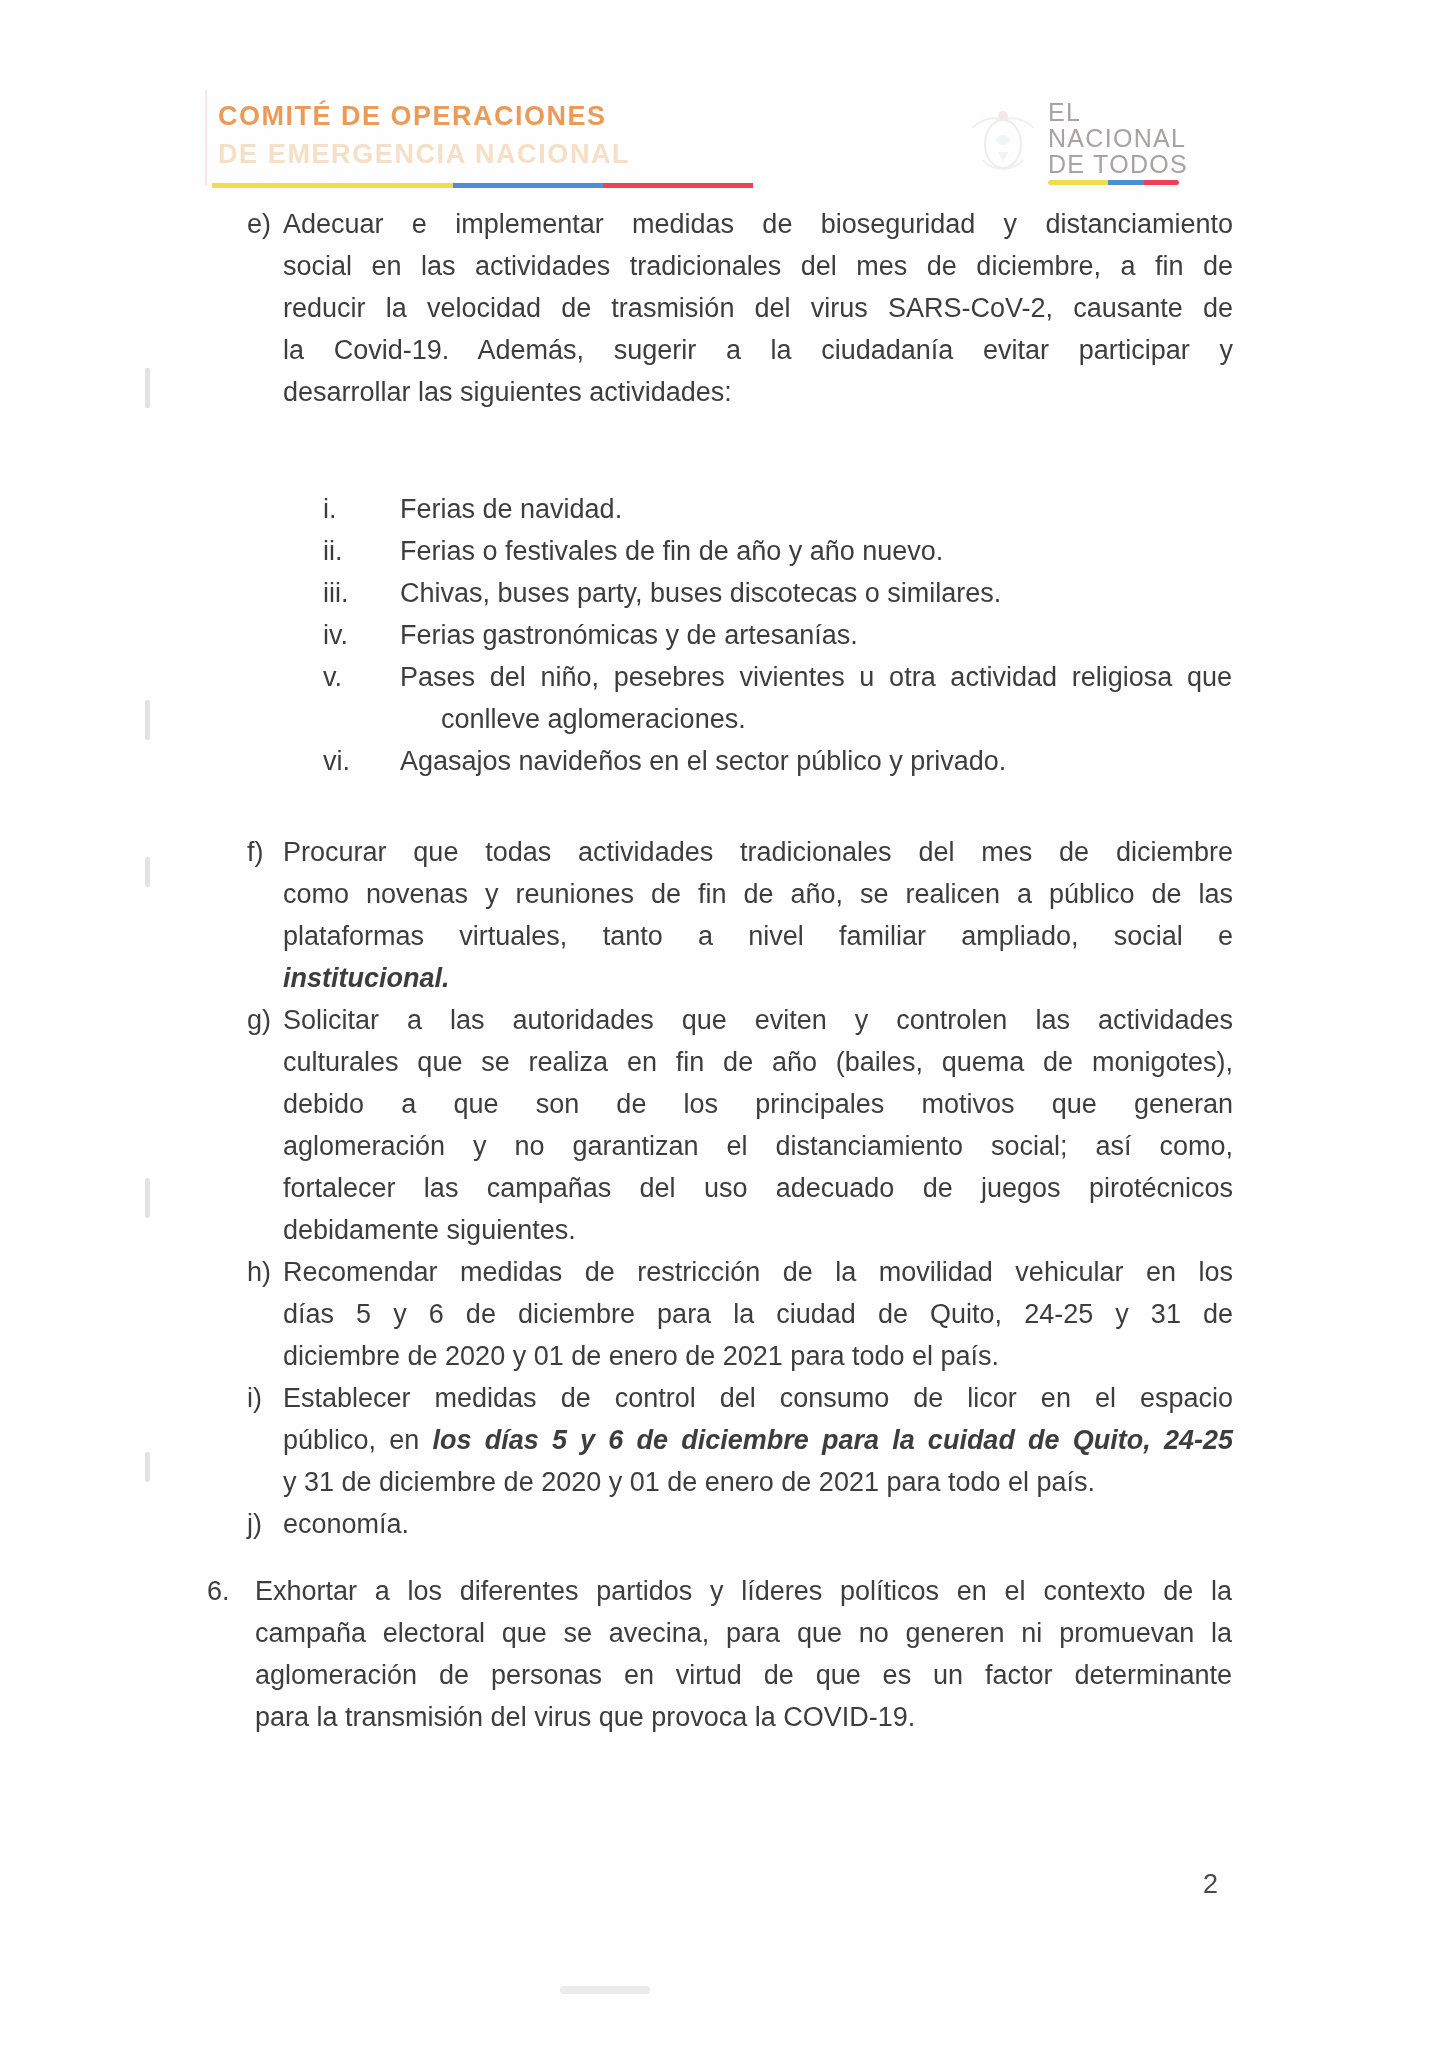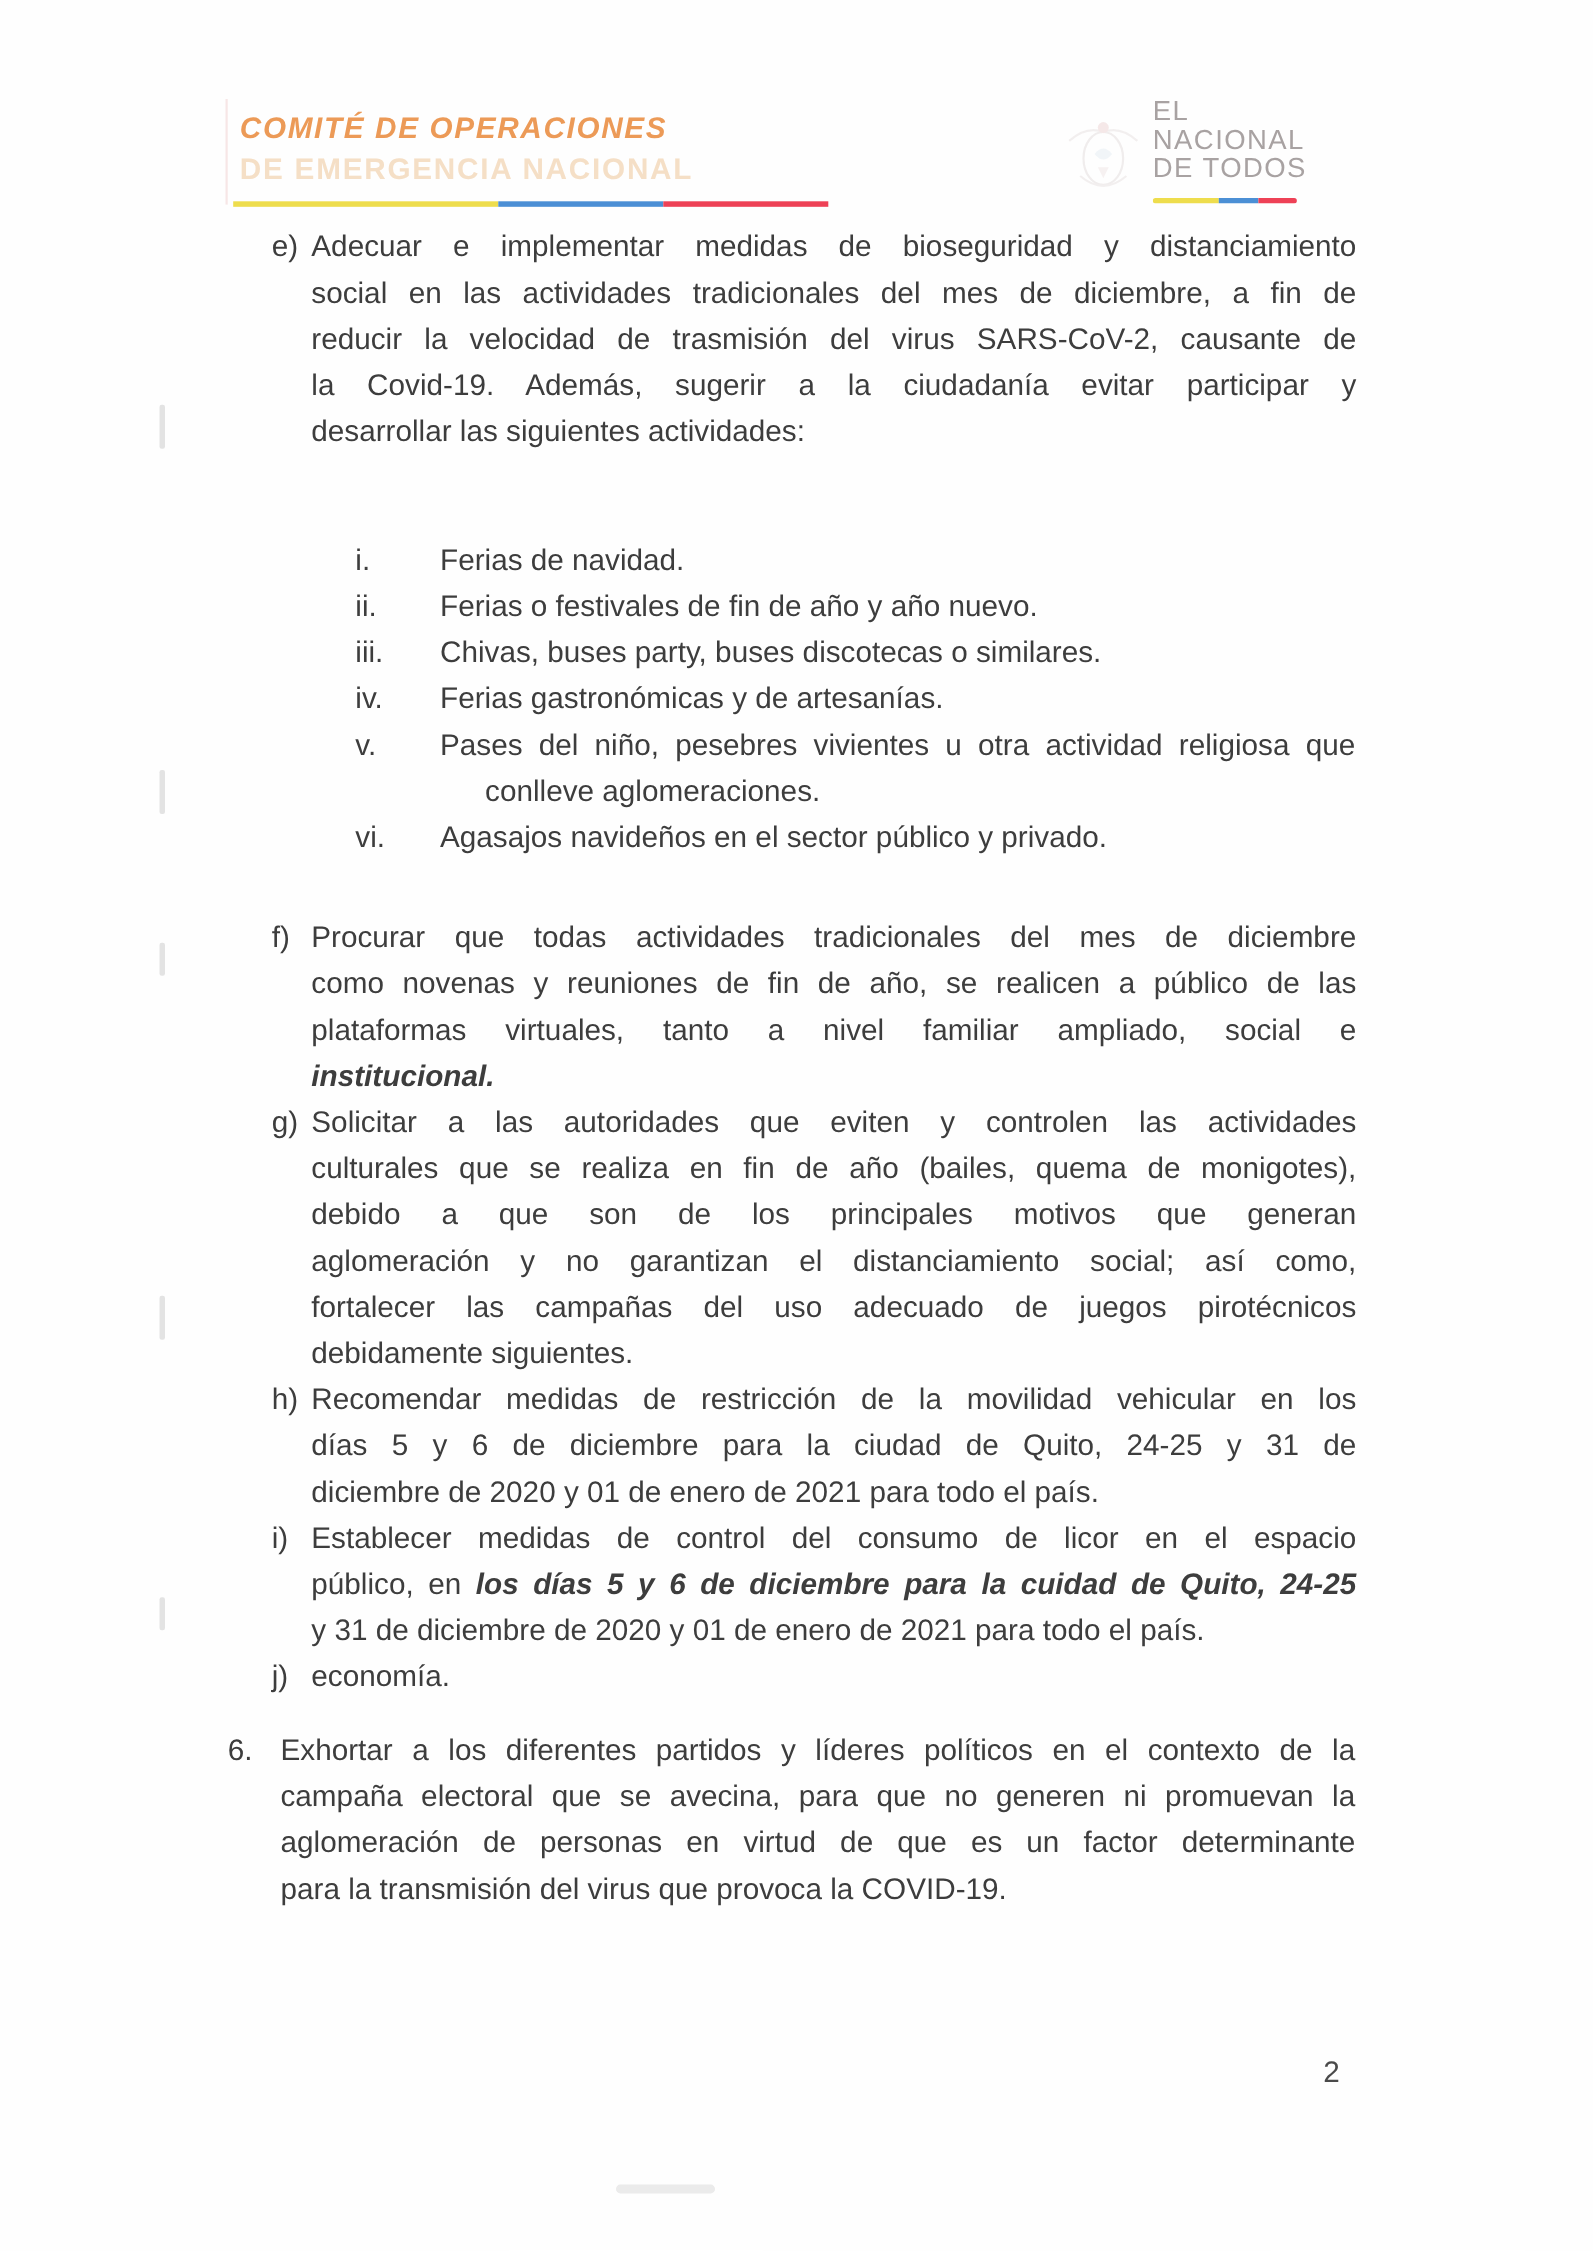--- a/index.html
+++ b/index.html
@@ -10,40 +10,39 @@
     position:relative;overflow:hidden;
     color:var(--ink,#3d3d3d);
   }
   .page{position:absolute;inset:0;background:#fefefe;}
 
   
   .hdr-title{
     position:absolute;left:218px;top:101px;
     font-size:27px;font-weight:bold;letter-spacing:1.5px;
     color:var(--orange,#ec9a57);
-    font-style:italic;
   }
   .hdr-sub{
     position:absolute;left:218px;top:139px;
     font-size:27px;font-weight:bold;letter-spacing:1.6px;
     color:var(--faint-orange,#f5dfc6);
   }
   .flagline{position:absolute;display:flex;}
   .flagline span{display:block;height:100%;}
   .flag-left{left:212px;top:183px;width:541px;height:5px;}
   .flag-left .fy{width:241px;background:var(--fy,#eedd4d);}
   .flag-left .fb{width:150px;background:var(--fb,#4b8fd5);}
   .flag-left .fr{width:150px;background:var(--fr,#ee4156);}
   .flag-logo{left:1048px;top:180px;width:131px;height:5px;border-radius:3px;overflow:hidden;}
   .flag-logo .fy{width:60px;background:var(--fy,#eedd4d);}
   .flag-logo .fb{width:36px;background:var(--fb,#4b8fd5);}
   .flag-logo .fr{width:35px;background:var(--fr,#ee4156);}
 
   .logo-text{
-    position:absolute;left:1048px;top:88px;
+    position:absolute;left:1048px;top:99px;
     font-size:25px;line-height:26px;letter-spacing:1.3px;
     color:var(--logo-gray,#a8a2a2);
   }
   .emblem{position:absolute;left:962px;top:100px;opacity:0.55;}
 
   
   .content{position:absolute;left:283px;top:203px;width:950px;
     font-size:27px;line-height:42px;}
   .item{position:relative;}
   .lab{position:absolute;left:-36px;top:0;}

